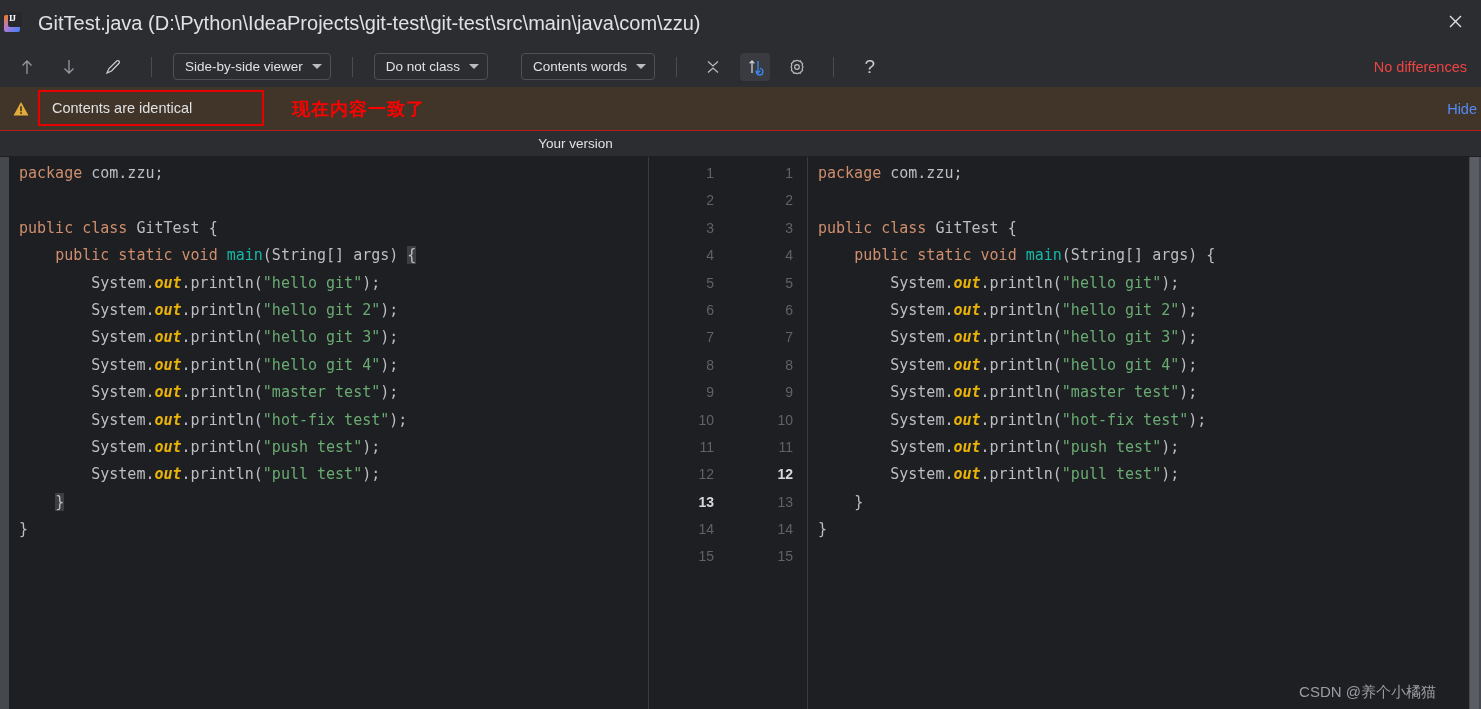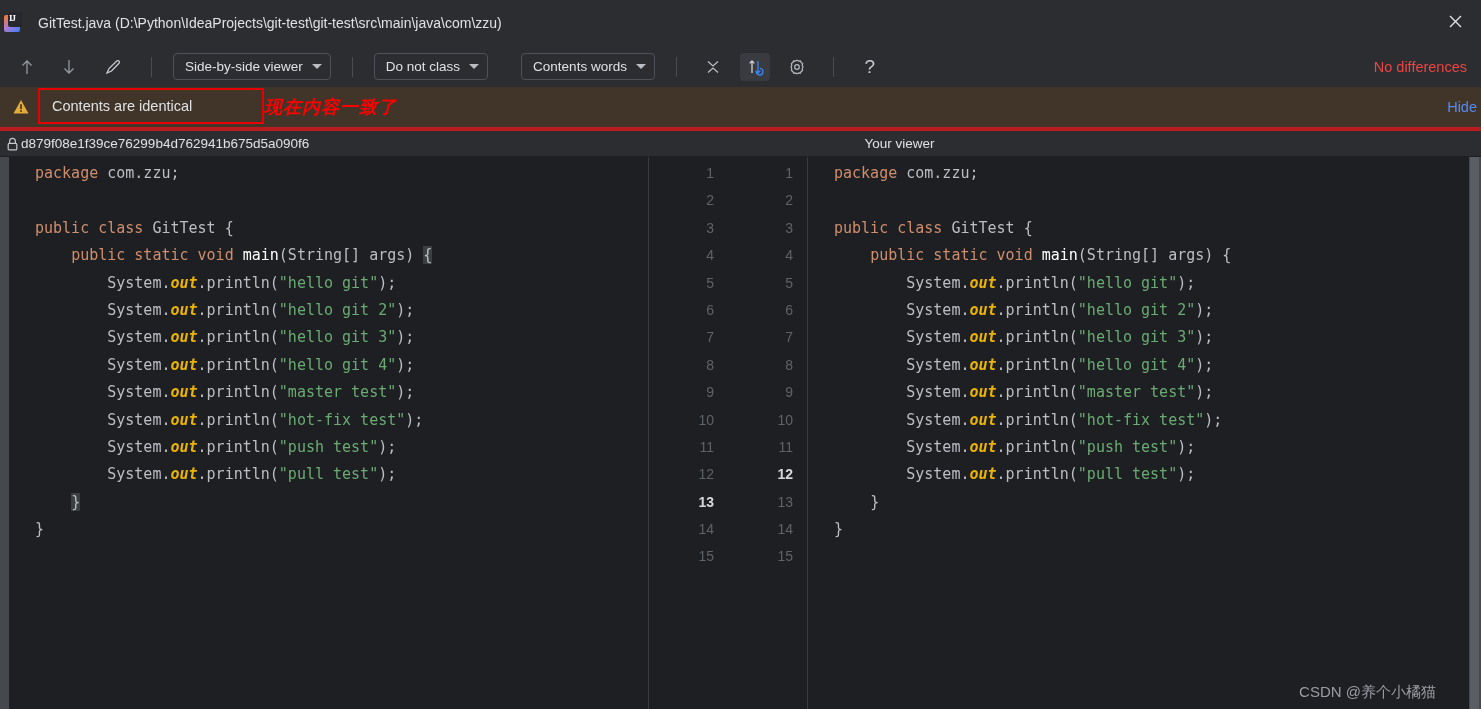--- a/index.html
+++ b/index.html
@@ -42,21 +42,21 @@
     border-radius: 2px;
   }
   .app-icon .ij {
     position: absolute; left: 5px; top: 1px;
     font-size: 9px; color: #fff; font-weight: bold;
     font-family: "Liberation Serif", serif;
     letter-spacing: -1px;
   }
   .title-text {
     margin-left: 14px;
-    font-size: 14px;
+    font-size: 20px;
     color: #dfe1e5;
     white-space: nowrap;
   }
   .win-close {
     position: absolute;
     right: 0; top: 0;
     width: 52px; height: 42px;
     display: flex; align-items: center; justify-content: center;
     cursor: pointer;
   }
@@ -114,47 +114,47 @@
     right: 14px;
     font-size: 14.5px;
     color: #ef4444;
     white-space: nowrap;
   }
 
   
   .notice {
     height: 44px;
     background: #403528;
-    border-bottom: 4px solid #b91c1c;
+    border-bottom: 1px solid #b91c1c;
     display: flex;
     align-items: center;
     position: relative;
     padding-left: 12px;
   }
   .warn-icon { width: 18px; height: 18px; flex: 0 0 auto; }
   .notice-box {
     margin-left: 8px;
     border: 2px solid #e60000;
     padding: 7px 10px 7px 12px;
     min-width: 226px;
     position: relative;
     top: -1px;
   }
   .notice-text {
     font-size: 14.5px;
     color: #dfe1e5;
     white-space: nowrap;
   }
   .notice-annot {
+    margin-left: 28px;
     color: #ff0000;
     font-size: 18px;
     font-weight: bold;
     white-space: nowrap;
     letter-spacing: 1px;
-    font-style: italic;
   }
   .hide-link {
     position: absolute;
     right: 4px;
     color: #548af7;
     font-size: 14.5px;
     cursor: pointer;
   }
 
   
@@ -214,21 +214,20 @@
     position: relative;
     overflow: hidden;
   }
   .gutter-col.g1 { border-left: 1px solid #393b40; }
   .gutter-col.g2 { border-right: 1px solid #393b40; }
 
   .code-lines, .gutter-lines {
     position: absolute;
     top: 0; left: 0; right: 0;
     padding-top: 3px;
-    margin-left: 16px;
   }
   .ln {
     height: 27.4px;
     line-height: 27.4px;
     font-family: "DejaVu Sans Mono", monospace;
     font-size: 15px;
     white-space: pre;
   }
   .code-lines .ln { padding-left: 10px; color: #bcbec4; }
   .gutter-lines .ln {
@@ -236,21 +235,21 @@
     padding-right: 14px;
     color: #5f6267;
     font-family: "Liberation Sans", sans-serif;
     font-size: 14px;
   }
   .gutter-lines .ln.cur { color: #d6d8dc; font-weight: bold; }
 
   
   .kw  { color: #cf8e6d; }
   .id  { color: #bcbec4; }
-  .mth { color: #ffffff; }
+  .mth { color: #14b8a6; }
   .fld { color: #eab308; font-style: italic; font-weight: bold; }
   .str { color: #6aab73; }
   .brace-hl { background: #3c3f42; }
 
   .watermark {
     position: absolute;
     right: 33px;
     bottom: 10px;
     font-size: 15px;
     color: #9a9da3;
@@ -367,31 +366,22 @@
     </svg>
   </div>
   <div class="notice-box">
     <span class="notice-text">Contents are identical</span>
   </div>
   <div class="notice-annot">现在内容一致了</div>
   <div class="hide-link">Hide</div>
 </div>
 
 <div class="pane-headers">
-  <div class="ph-left">
-    <span class="lock-icon">
-      <svg width="13" height="14" viewBox="0 0 13 14">
-        <path d="M3.6 6.3 V4.2 A2.9 2.9 0 0 1 9.4 4.2 V6.3" stroke="#c5c8ce" stroke-width="1.2" fill="none"></path>
-        <rect x="2.2" y="6.3" width="8.6" height="6.6" rx="1" stroke="#c5c8ce" stroke-width="1.2" fill="none"></rect>
-      </svg>
-    </span>
-    <span>d879f08e1f39ce76299b4d762941b675d5a090f6</span>
-  </div>
   <div class="ph-right">
-    <span>Your viewer</span>
+    <span>Your version</span>
   </div>
 </div>
 
 <div class="diff-body">
 
   <div class="edge-strip"></div>
 
   <div class="code-pane left">
     <div class="code-lines" id="left-code">
         <div class="ln"><span class="kw">package</span><span class="id"> com.zzu;</span></div>

